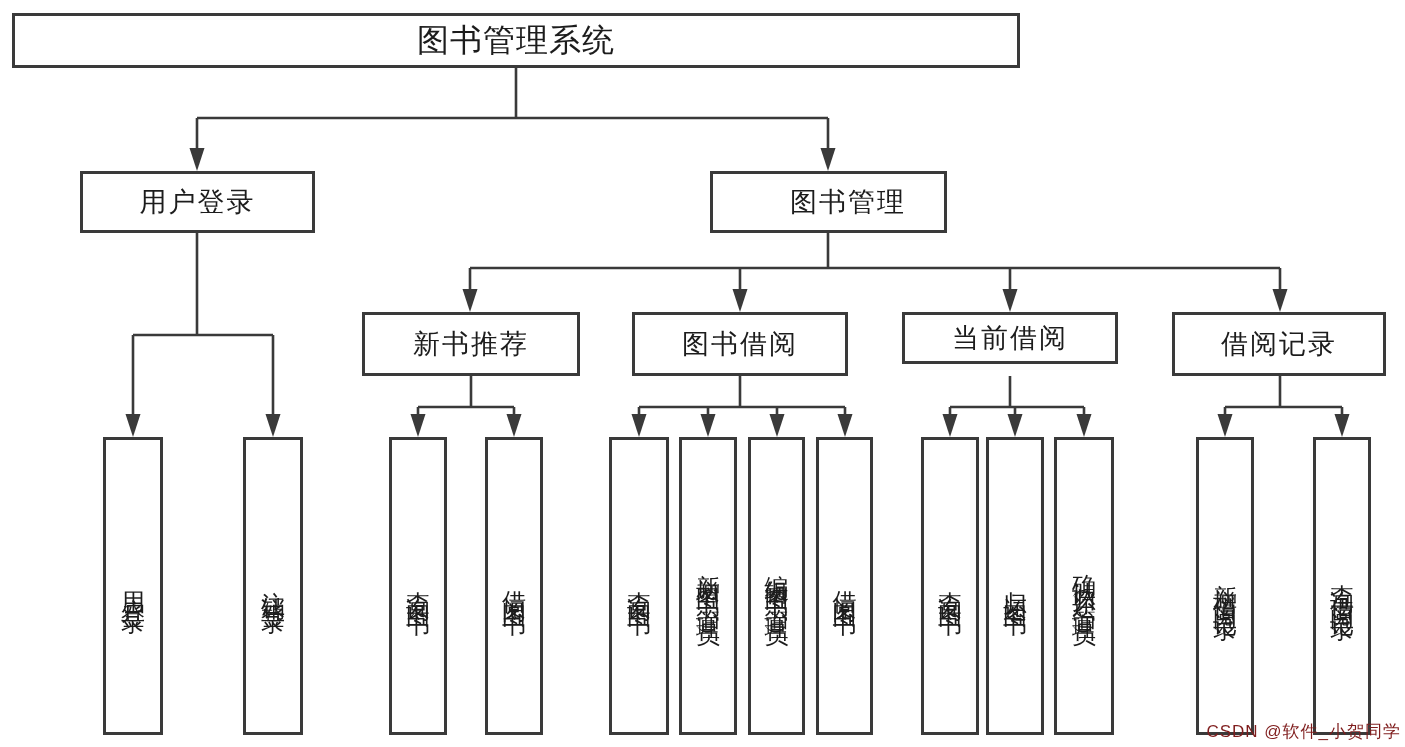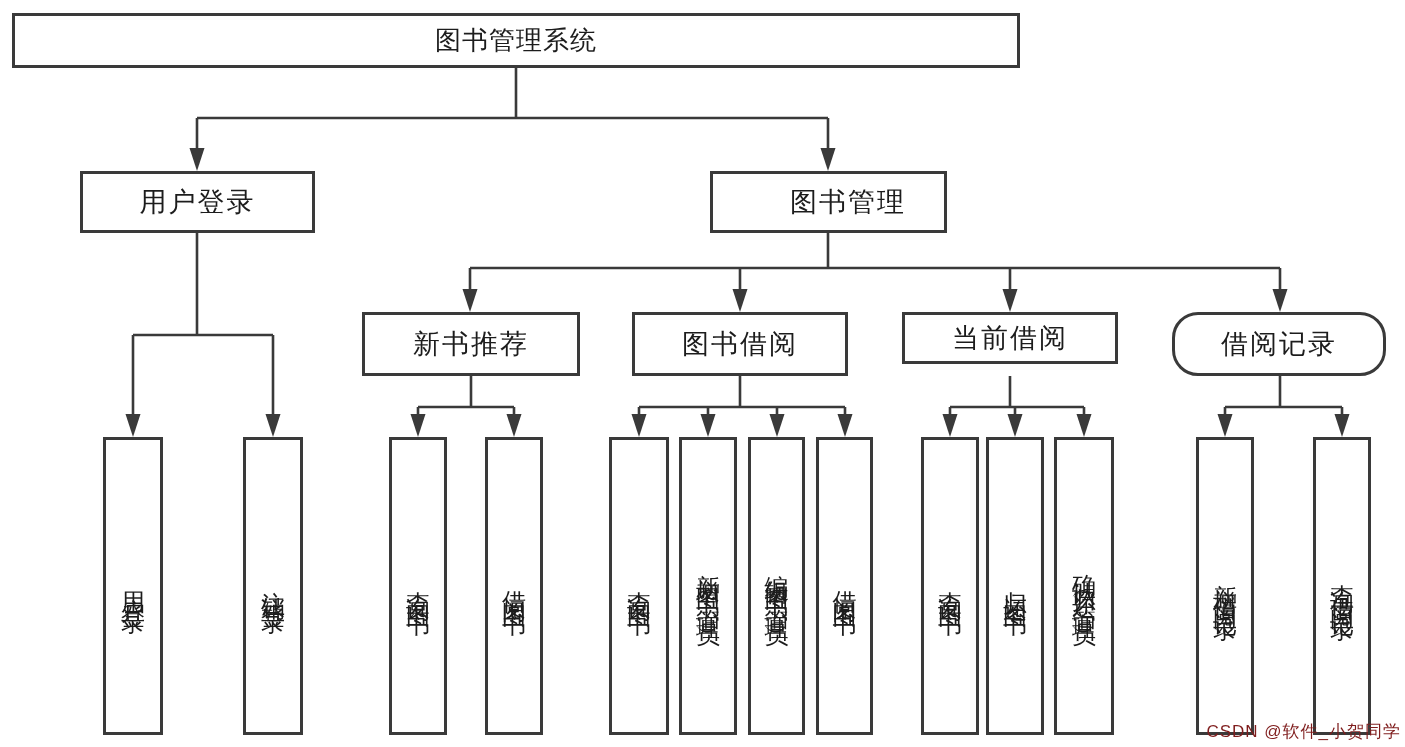--- a/index.html
+++ b/index.html
@@ -14,21 +14,21 @@
   .node{
     position:absolute;
     box-sizing:border-box;
     background:#ffffff;
     border:3px solid #3a3a3a;
     display:flex;align-items:center;justify-content:center;
     color:#1c1c1c;
     z-index:2;
   }
   .node.h{font-size:27px;letter-spacing:2px;white-space:nowrap;}
-  .node.root{font-size:26px;letter-spacing:1px;}
+  .node.root{font-size:32px;letter-spacing:1px;}
   .node.leaf{z-index:2;}
   .vtext{
     writing-mode:vertical-rl;
     text-orientation:mixed;
     font-size:24px;
     letter-spacing:7px;
     line-height:1;
     color:#1c1c1c;
     white-space:nowrap;
   }
@@ -41,21 +41,21 @@
     z-index:5;
     white-space:nowrap;
   }
   
   #n-root   {left:12px;  top:13px;  width:1008px; height:55px;}
   #n-l1-0   {left:80px;  top:171px; width:235px;  height:62px;}
   #n-l1-1   {left:710px; top:171px; width:237px;  height:62px;padding-left:39px;}
   #n-l2-0   {left:362px; top:312px; width:218px;  height:64px;text-align:center;}
   #n-l2-1   {left:632px; top:312px; width:216px;  height:64px;}
   #n-l2-2   {left:902px; top:312px; width:216px;  height:52px;}
-  #n-l2-3   {left:1172px;top:312px; width:214px;  height:64px;border-radius:26px;}
+  #n-l2-3   {left:1172px;top:312px; width:214px;  height:64px;}
   .leaf     {top:437px;  height:298px;}
   #leaf-a0{left:103px;width:60px;}  #leaf-a1{left:243px;width:60px;}
   #leaf-b0{left:389px;width:58px;}  #leaf-b1{left:485px;width:58px;}
   #leaf-c0{left:609px;width:60px;}  #leaf-c1{left:679px;width:58px;}
   #leaf-c2{left:748px;width:57px;}  #leaf-c3{left:816px;width:57px;}
   #leaf-d0{left:921px;width:58px;}  #leaf-d1{left:986px;width:58px;}
   #leaf-d2{left:1054px;width:60px;}
   #leaf-e0{left:1196px;width:58px;} #leaf-e1{left:1313px;width:58px;}
 </style>
 </head>

